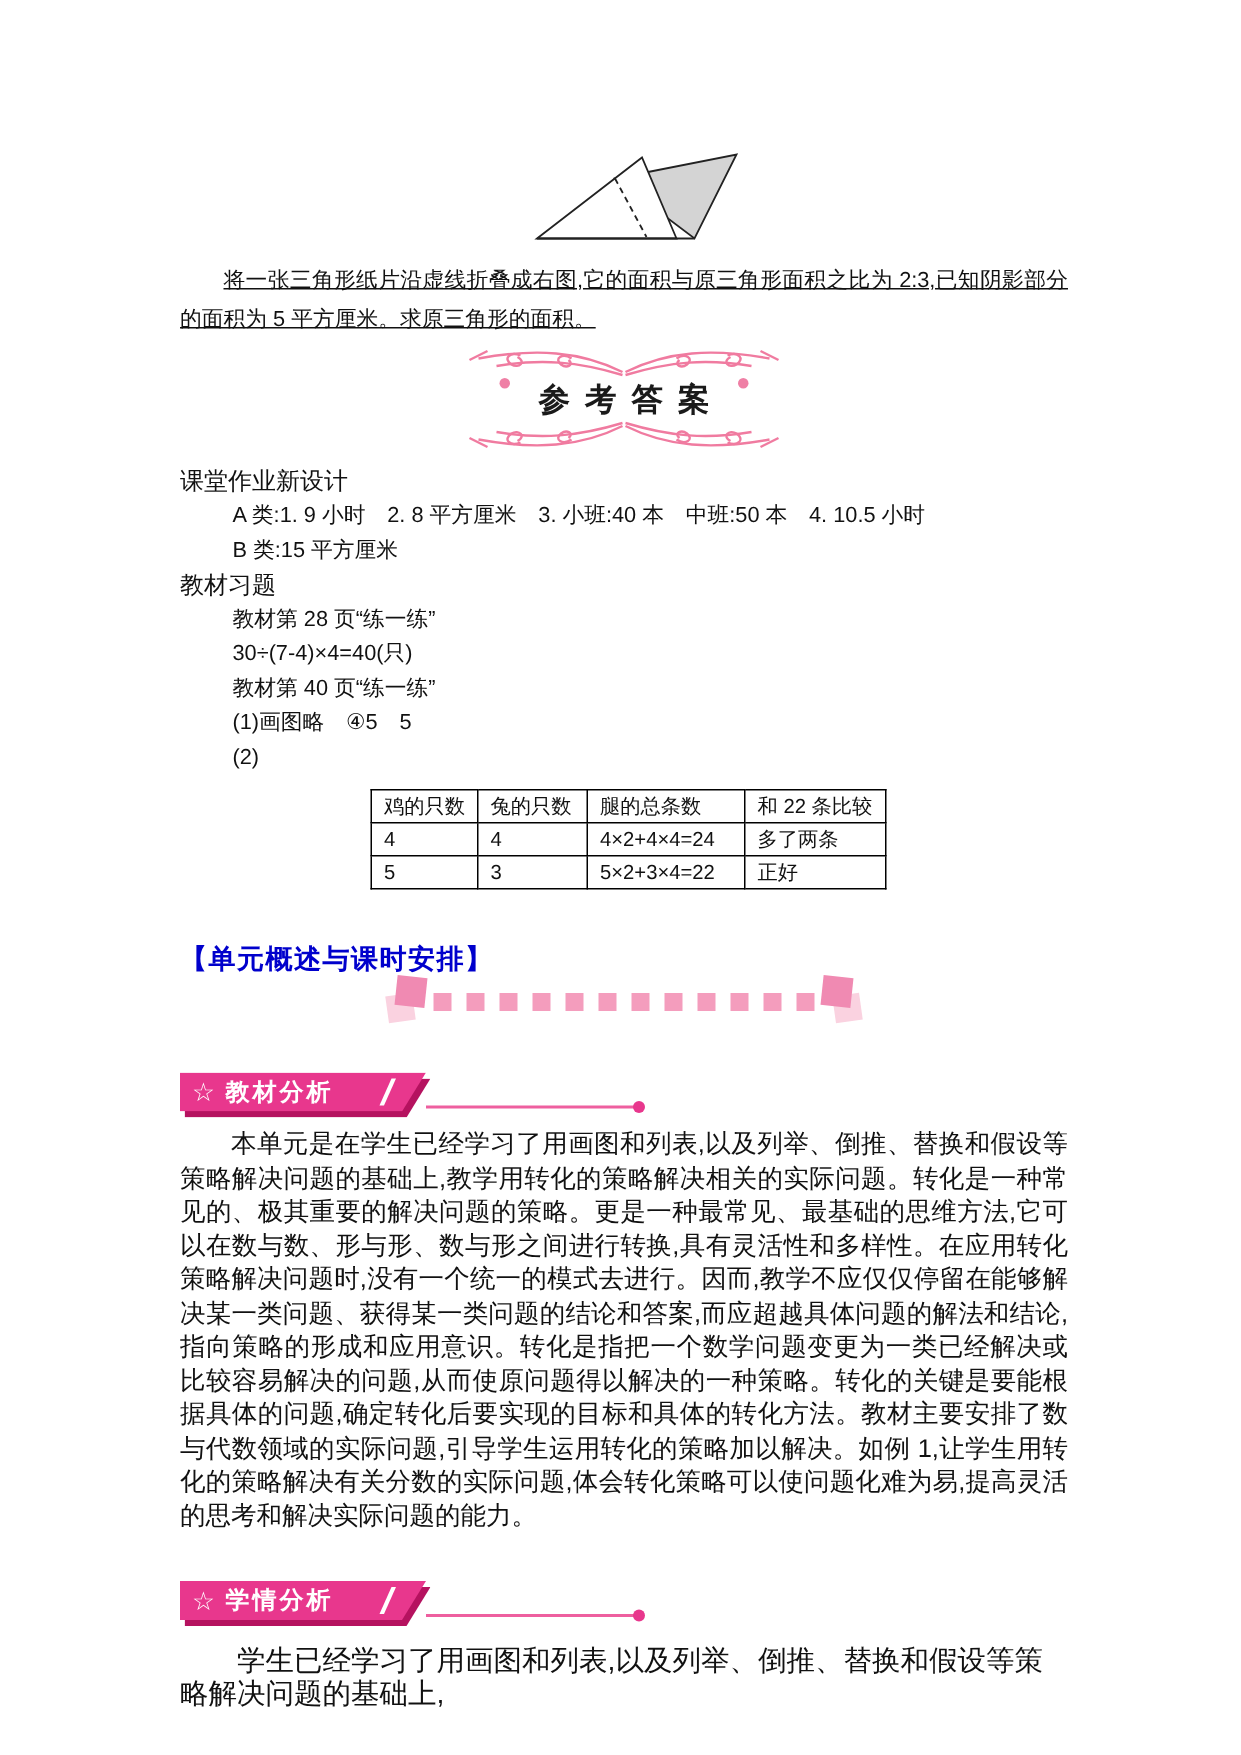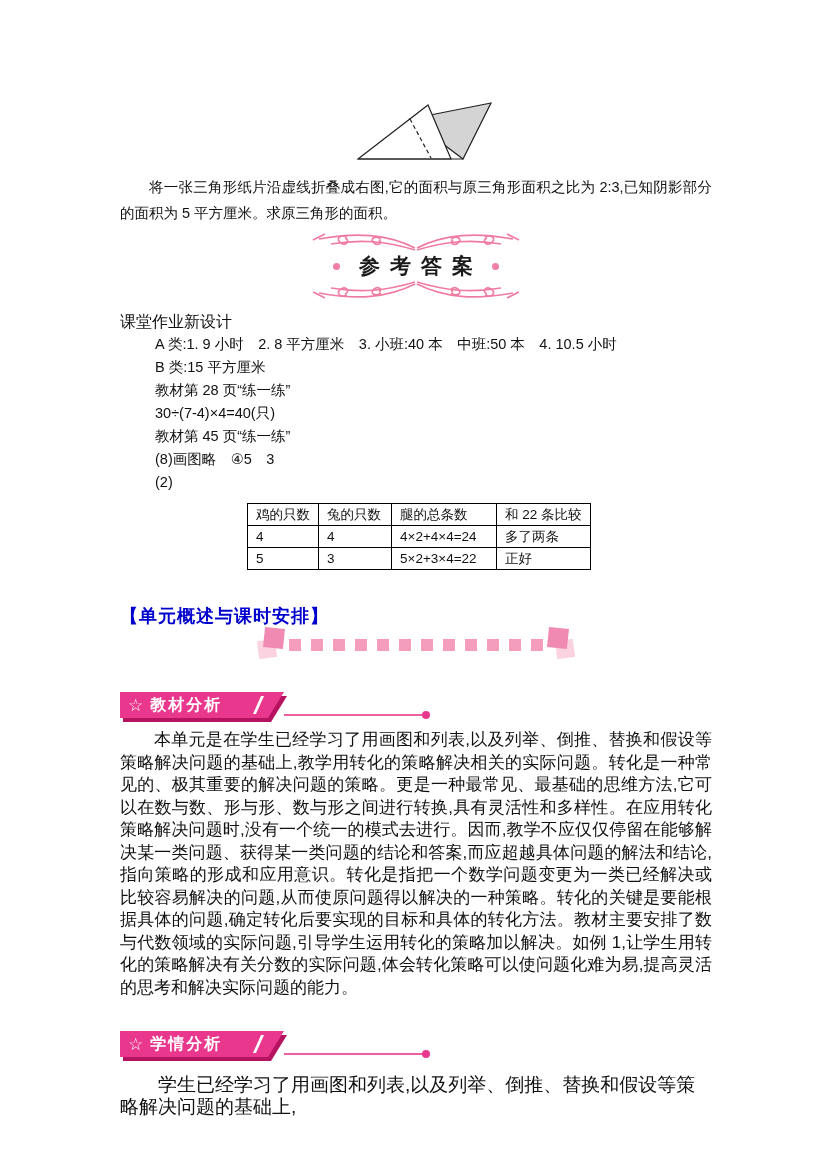--- a/index.html
+++ b/index.html
@@ -10,27 +10,27 @@
     overflow:hidden;
   }
   .page { position:relative; width:827px; height:1170px; }
 
   .figure-svg { display:block; margin:88px 0 4px 338px; }
 
   .content { margin-left:120px; width:592px; }
 
   .problem-text {
     font-size:14.5px; line-height:26px; text-align:justify;
-    text-indent:2em; margin:6px 0 0;
+    text-indent:2em; margin:6px 0 0;text-decoration:underline;
   }
   .problem-note { font-size:14.5px; line-height:26px; text-indent:2em; margin:0; }
 
   
   .answers-banner { width:240px; margin:4px auto 8px; text-align:center; }
-  .answers-title-row { display:flex; align-items:center; justify-content:center; gap:9px; height:28px; }
+  .answers-title-row { display:flex; justify-content:center; gap:9px; height:28px; }
   .answers-title {
     font-family:"Liberation Serif","DejaVu Serif",serif;
     font-size:21px; font-weight:bold; letter-spacing:10px; text-indent:10px;
     color:#1a1a1a; white-space:nowrap;
   }
   .answers-dot { width:7px; height:7px; border-radius:50%; background:#ef7fa5; flex:0 0 auto; }
   .flourish { display:block; margin:0 auto; }
   .flourish.bottom { transform:scaleY(-1); }
 
   .hw-heading { font-size:16px; line-height:23px; margin:0; }
@@ -143,24 +143,25 @@
           <path d="M174 7 c 7 -3, 12 2, 6 6 c -5 3, -10 -2, -4 -5"></path>
           <path d="M140 9 c 6 -4, 12 0, 7 4 c -4 3, -9 0, -5 -3"></path>
           <path d="M2 10 L 14 4 M208 10 L 196 4"></path>
         </g>
       </svg>
     </div>
 
     <p class="hw-heading">课堂作业新设计</p>
     <p class="hw-line">A 类:1. 9 小时　2. 8 平方厘米　3. 小班:40 本　中班:50 本　4. 10.5 小时</p>
     <p class="hw-line">B 类:15 平方厘米</p>
+    <p class="hw-heading">教材习题</p>
     <p class="hw-line">教材第 28 页“练一练”</p>
     <p class="hw-line">30÷(7-4)×4=40(只)</p>
-    <p class="hw-line">教材第 45 页“练一练”</p>
-    <p class="hw-line">(8)画图略　④5　3</p>
+    <p class="hw-line">教材第 40 页“练一练”</p>
+    <p class="hw-line">(1)画图略　④5　5</p>
     <p class="hw-line">(2)</p>
 
     <table class="answer-table">
       <thead>
         <tr>
           <th class="col-a">鸡的只数</th>
           <th class="col-b">兔的只数</th>
           <th class="col-c">腿的总条数</th>
           <th class="col-d">和 22 条比较</th>
         </tr>

